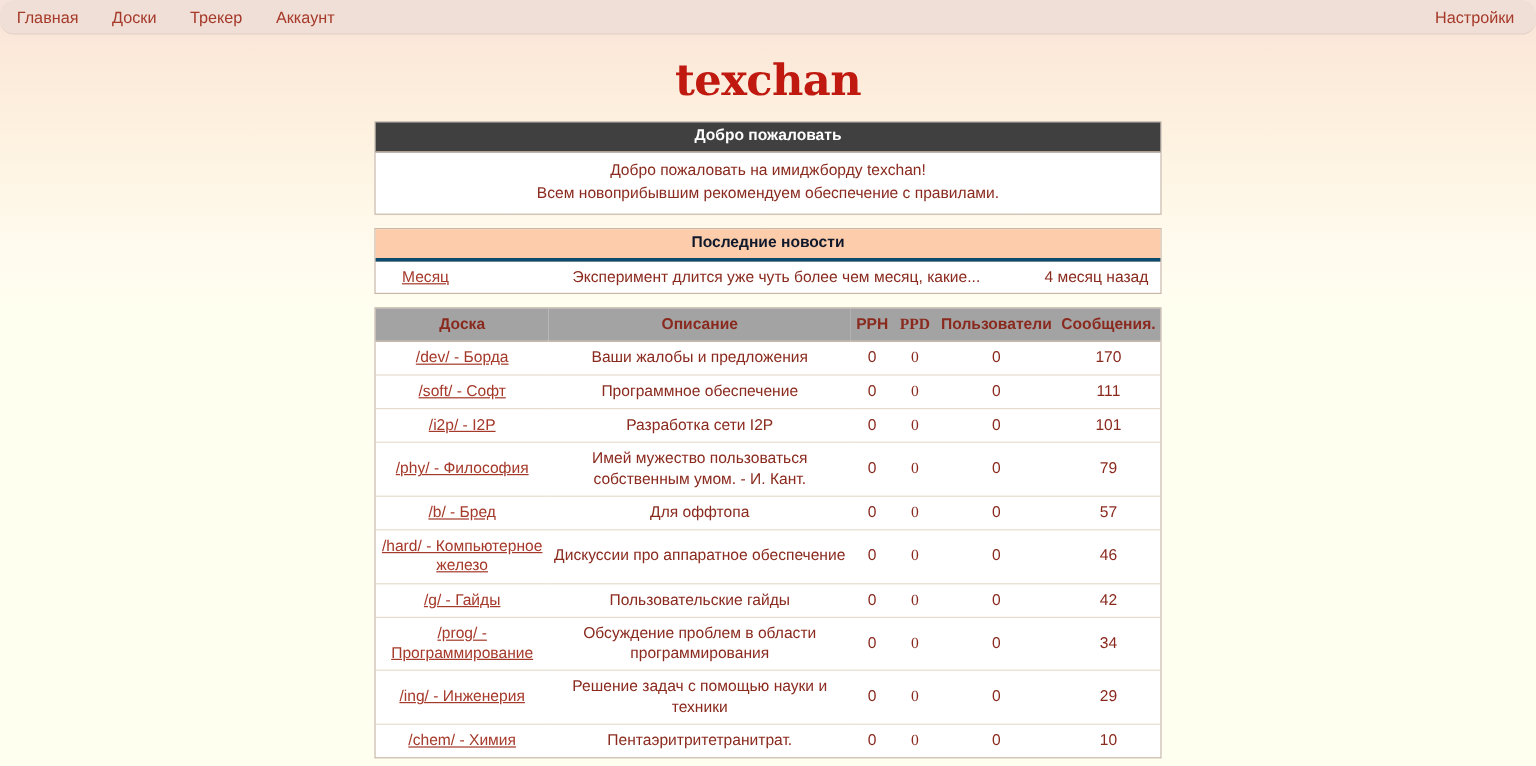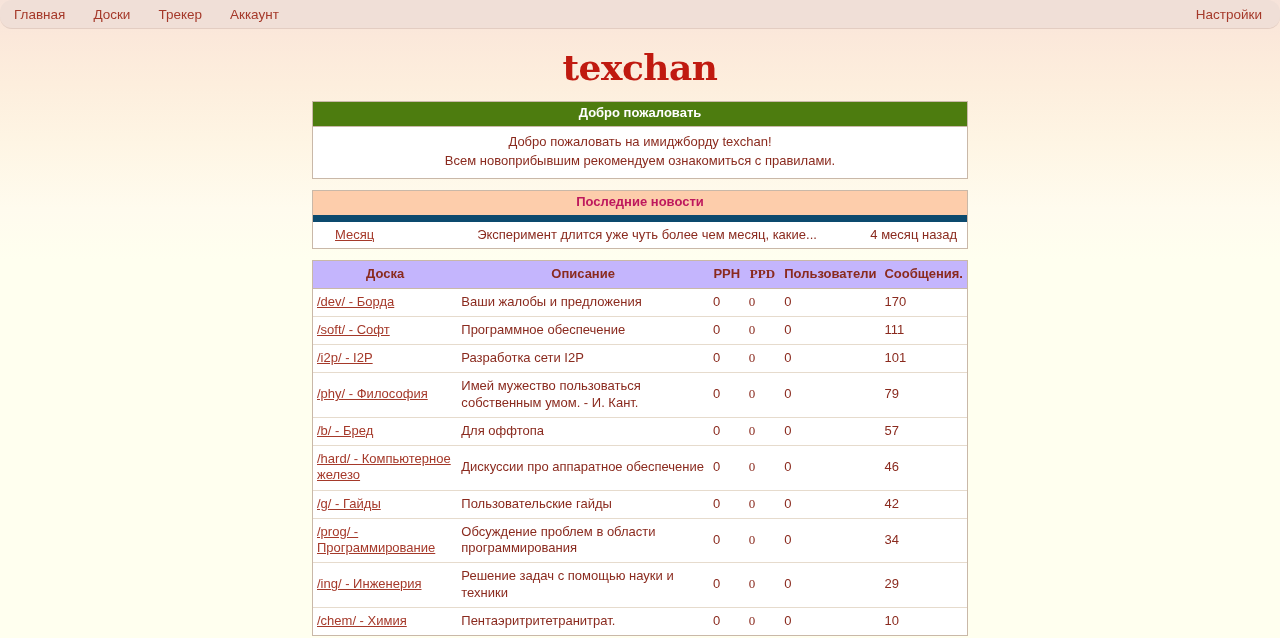--- a/index.html
+++ b/index.html
@@ -76,28 +76,28 @@
     background: #ffffff;
   }
   .panel-head {
     text-align: center;
     font-weight: bold;
     font-size: 13px;
     padding: 4px 0 5px 0;
     line-height: 1.15;
   }
   .panel-head.maroon {
-    background: #4d7c0f;
+    background: #404040;
     color: #ffffff;
     border-bottom: 1px solid #c9b8a8;
   }
   .panel-head.peach {
     background: #fdcdab;
-    color: #be185d;
-    border-bottom: 7px solid #0c4a6e;
+    color: #0f172a;
+    border-bottom: 3px solid #0c4a6e;
   }
   .panel-body {
     text-align: center;
     padding: 6px 8px 7px 8px;
     line-height: 1.45;
     font-size: 13px;
     color: #8a2a1e;
   }
 
   
@@ -122,32 +122,32 @@
     cursor: pointer;
   }
 
   
   table.boards {
     width: 100%;
     border-collapse: collapse;
     font-size: 13px;
   }
   table.boards th {
-    background: #c4b5fd;
+    background: #a3a3a3;
     color: #8a2a1e;
     font-weight: bold;
     padding: 5px 4px 6px 4px;
     border-bottom: 1px solid #c9b8a8;
     text-align: center;
     white-space: nowrap;
   }
   table.boards td {
     padding: 5px 4px 6px 4px;
     border-top: 1px solid #e6dbcd;
-    text-align: left;
+    text-align: center;
     color: #8a2a1e;
     vertical-align: middle;
     line-height: 1.25;
   }
   table.boards tbody tr:first-child td { border-top: none; }
   .col-board { width: 148px; }
   .col-desc  { width: 270px; margin-left: 29px; }
   .col-pph   { width: 36px; }
   .col-ppd   { width: 36px; font-family: Liberation Serif, serif; }
   .col-users { width: 94px; }
@@ -182,21 +182,21 @@
   </div>
 
   <div class="logo-wrap">
     <span class="logo">texchan</span>
   </div>
 
   <div class="panel">
     <div class="panel-head maroon">Добро пожаловать</div>
     <div class="panel-body">
       <div>Добро пожаловать на имиджборду texchan!</div>
-      <div>Всем новоприбывшим рекомендуем ознакомиться с правилами.</div>
+      <div>Всем новоприбывшим рекомендуем обеспечение с правилами.</div>
     </div>
   </div>
 
   <div class="panel">
     <div class="panel-head peach">Последние новости</div>
     <table class="news">
       <tbody id="news-body">
           <tr>
             <td class="news-title"><a class="news-link">Месяц</a></td>
             <td class="news-text">Эксперимент длится уже чуть более чем месяц, какие...</td>

